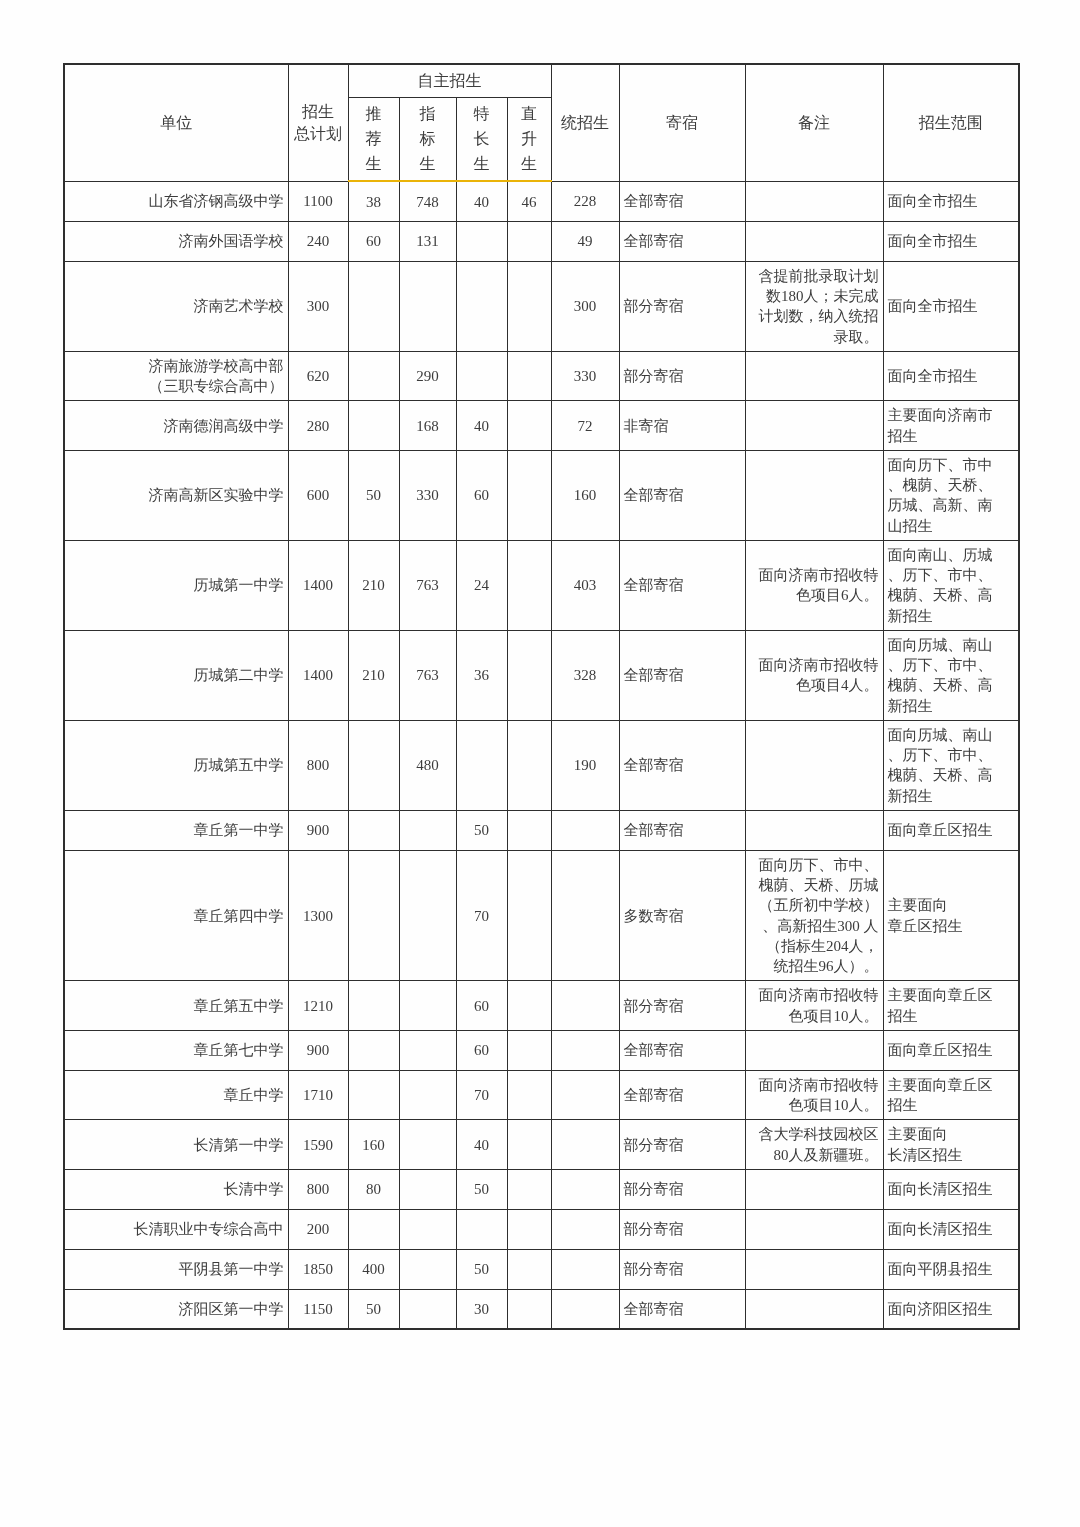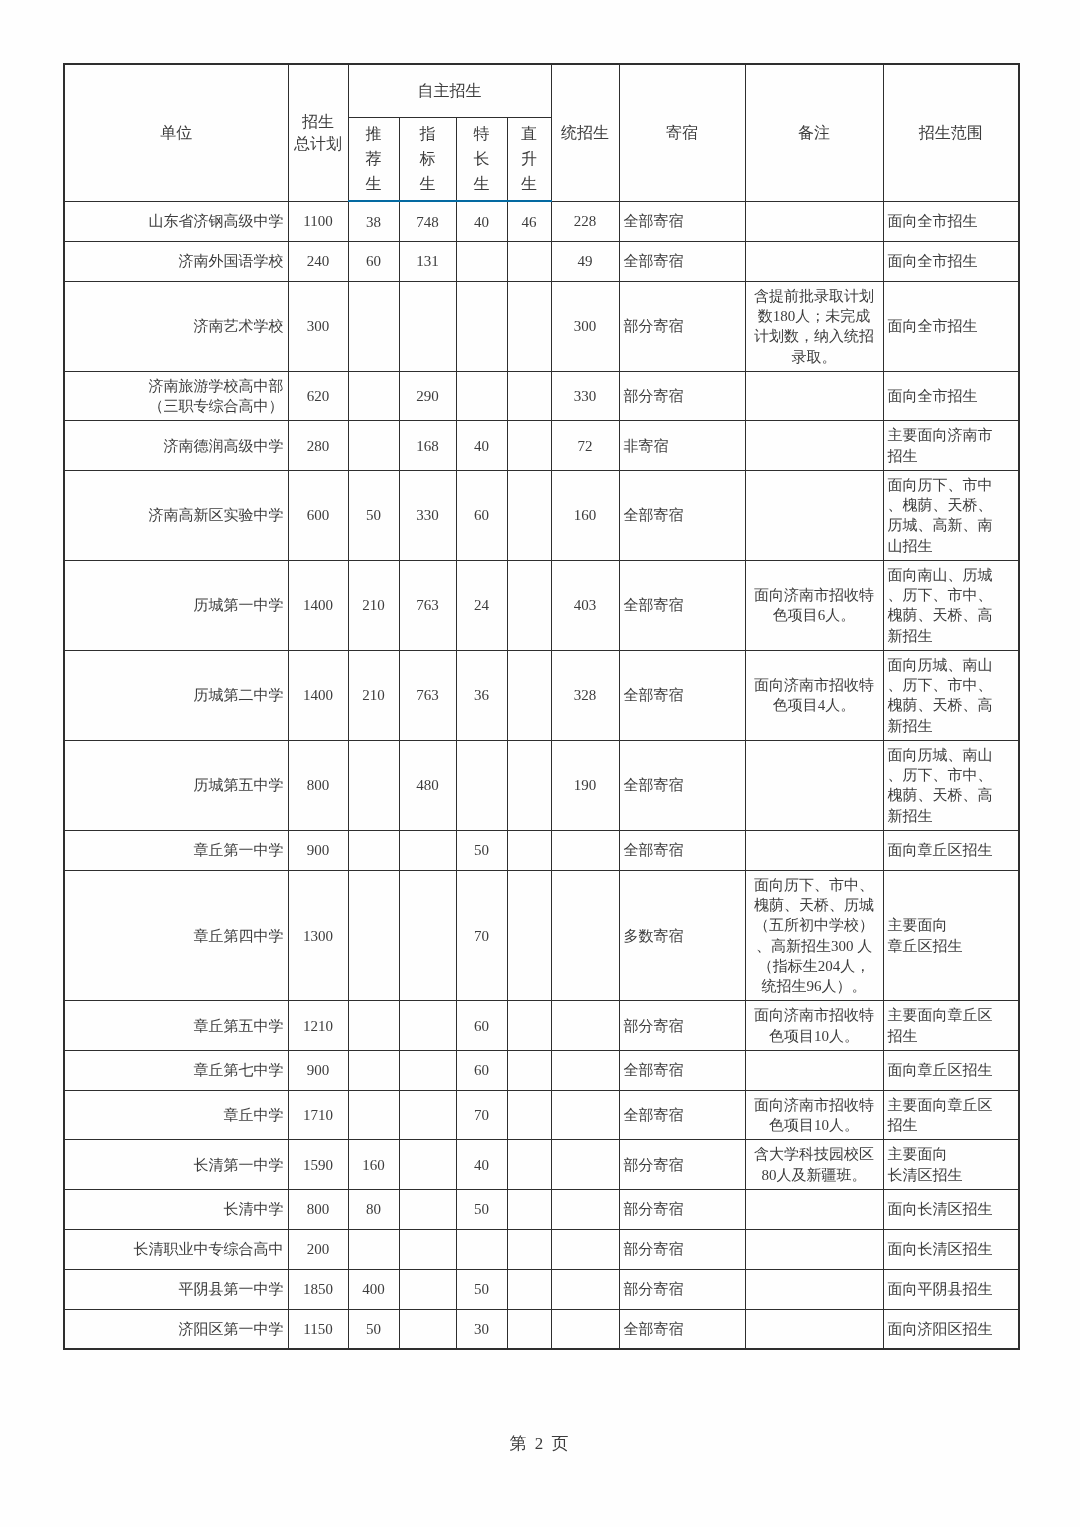--- a/index.html
+++ b/index.html
@@ -22,26 +22,26 @@
     line-height:1.35;
     padding:4px 4px;
     white-space:pre-line;
     overflow:hidden;
   }
   table.plan thead th{
     font-weight:normal;
     text-align:center;
     font-size:16px;
   }
-  table.plan thead tr.head-sub th{border-bottom:2px solid #0369a1;}
+  table.plan thead tr.head-sub th{border-bottom:2px solid #eab308;}
   .vh{width:1.1em;margin:0 auto;word-break:break-all;line-height:1.55;text-align:center;}
   td.c-unit{text-align:right;font-size:16px;}
   td.c-num{text-align:center;}
   td.c-board{text-align:left;padding-left:8px;}
-  td.c-remark{text-align:center;padding:4px 3px 4px 5px;font-size:15px;}
+  td.c-remark{text-align:right;padding:4px 3px 4px 5px;font-size:15px;}
   td.c-scope{text-align:left;padding:4px 2px 4px 3px;font-size:15px;}
   tbody tr{height:40px;}
   .footer{
     position:absolute;left:0;top:1432px;width:1080px;
     text-align:center;font-size:17px;color:#3c3c3c;letter-spacing:2px;
   }
 </style>
 </head>
 <body>
 
@@ -58,21 +58,21 @@
       <col style="width:68px">
         <col style="width:126px">
         <col style="width:138px">
       <col style="width:136px">
     </colgroup>
     <thead>
       <tr class="head-top" style="height:24px;">
         <th rowspan="2">单位</th>
         <th rowspan="2">招生
 总计划</th>
-        <th colspan="4" style="height:24px;padding:14px;">自主招生</th>
+        <th colspan="4" style="height:24px;padding:4px;">自主招生</th>
         <th rowspan="2">统招生</th>
         <th rowspan="2">寄宿</th>
         <th rowspan="2">备注</th>
         <th rowspan="2">招生范围</th>
       </tr>
       <tr class="head-sub" style="height:63px;">
         <th><div class="vh">推荐生</div></th>
         <th><div class="vh">指标生</div></th>
         <th><div class="vh">特长生</div></th>
         <th><div class="vh">直升生</div></th>
@@ -334,14 +334,13 @@
       <td class="c-num">30</td>
       <td class="c-num"></td>
       <td class="c-num"></td>
       <td class="c-board">全部寄宿</td>
       <td class="c-remark"></td>
       <td class="c-scope">面向济阳区招生</td>
     </tr>
       </tbody>
   </table>
 
-  <div class="footer">第 2 页</div>
 </div>
 
 </body></html>

